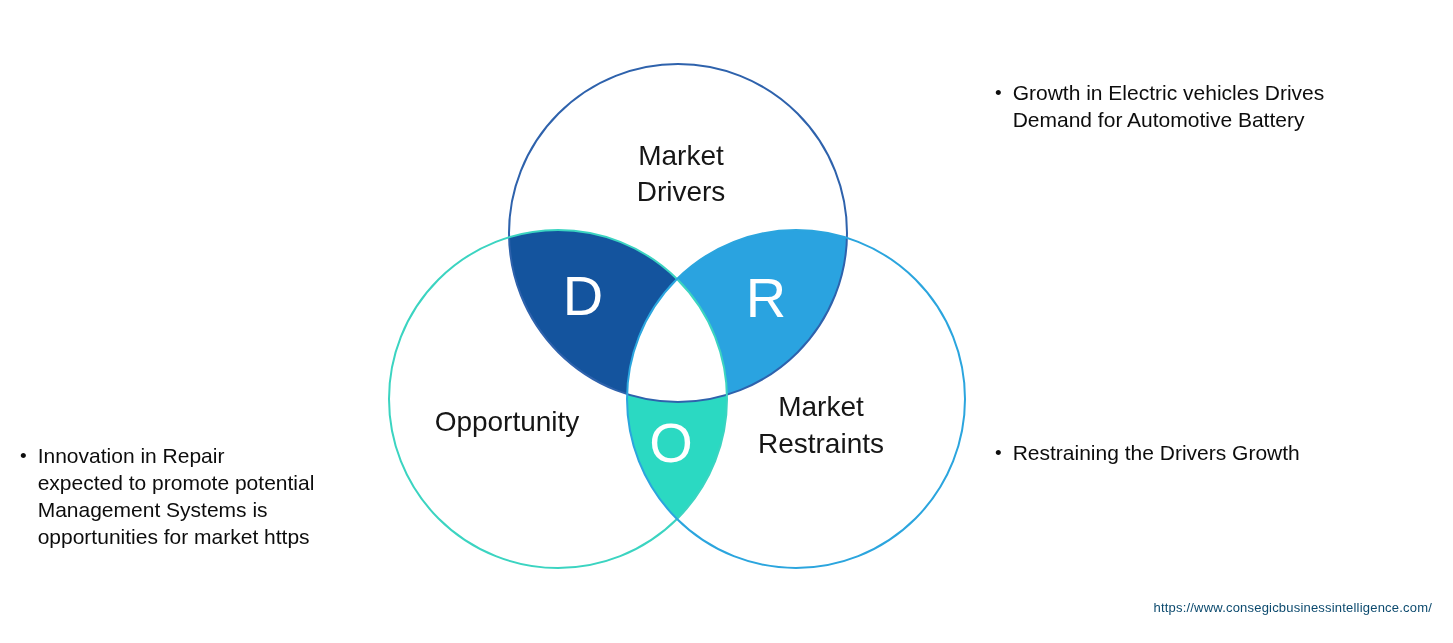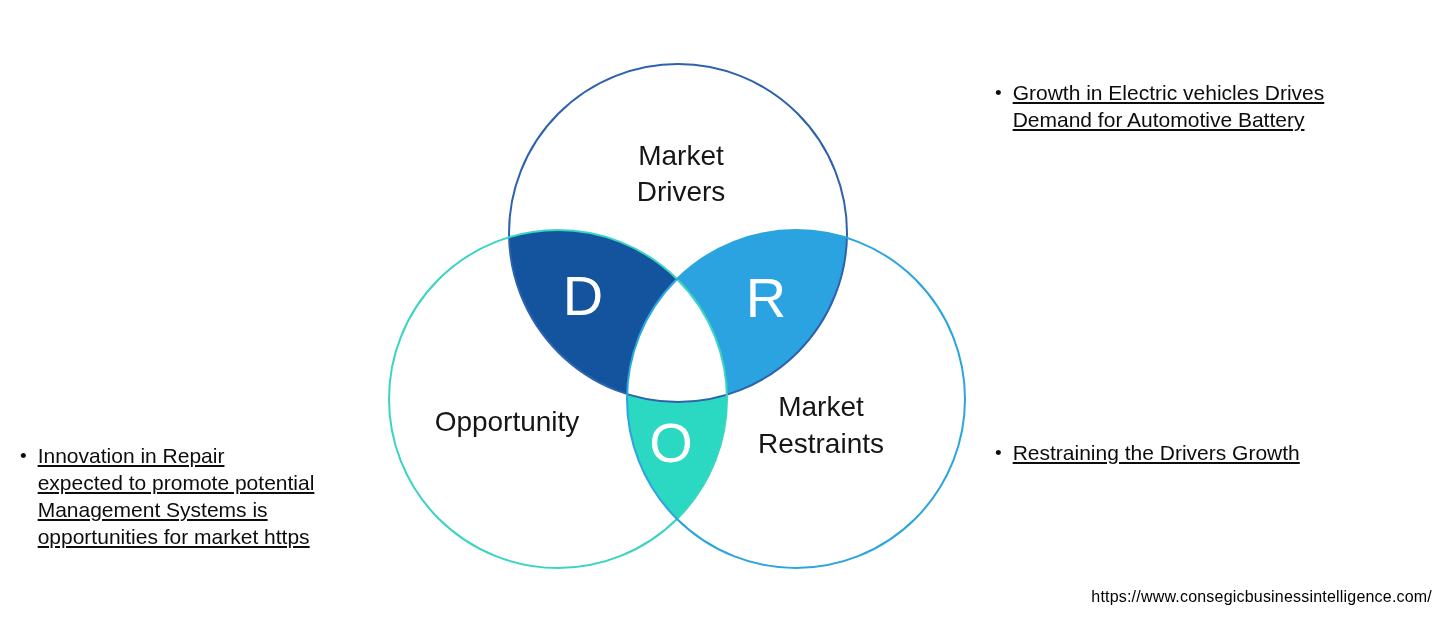--- a/index.html
+++ b/index.html
@@ -9,24 +9,24 @@
   }
   .stage{position:absolute;inset:0;}
   svg.venn{position:absolute;left:0;top:0;}
   .vlabel{font-size:28px;fill:#161616;text-anchor:middle;font-weight:400;}
   .vletter{font-size:56px;fill:#ffffff;text-anchor:middle;font-weight:400;}
   .bullet{
     position:absolute;display:flex;align-items:flex-start;gap:11px;
     font-size:21px;line-height:27px;color:#0d0d0d;font-weight:400;
   }
   .bullet .dot{flex:0 0 auto;font-size:19px;line-height:27px;}
-  .bullet .lines span{display:block;text-decoration:underline;}
+  .bullet .lines span{display:block;}
   .footer{
-    position:absolute;top:588px;right:21px;
-    font-size:16px;color:#000000;letter-spacing:0.2px;white-space:nowrap;
+    position:absolute;top:600px;right:21px;
+    font-size:13px;color:#0c4a6e;letter-spacing:0.2px;white-space:nowrap;
   }
 </style>
 </head>
 <body>
 
 <div class="stage">
 
   <svg class="venn" width="1453" height="643" viewBox="0 0 1453 643">
     <defs>
       <clipPath id="clip-top">

